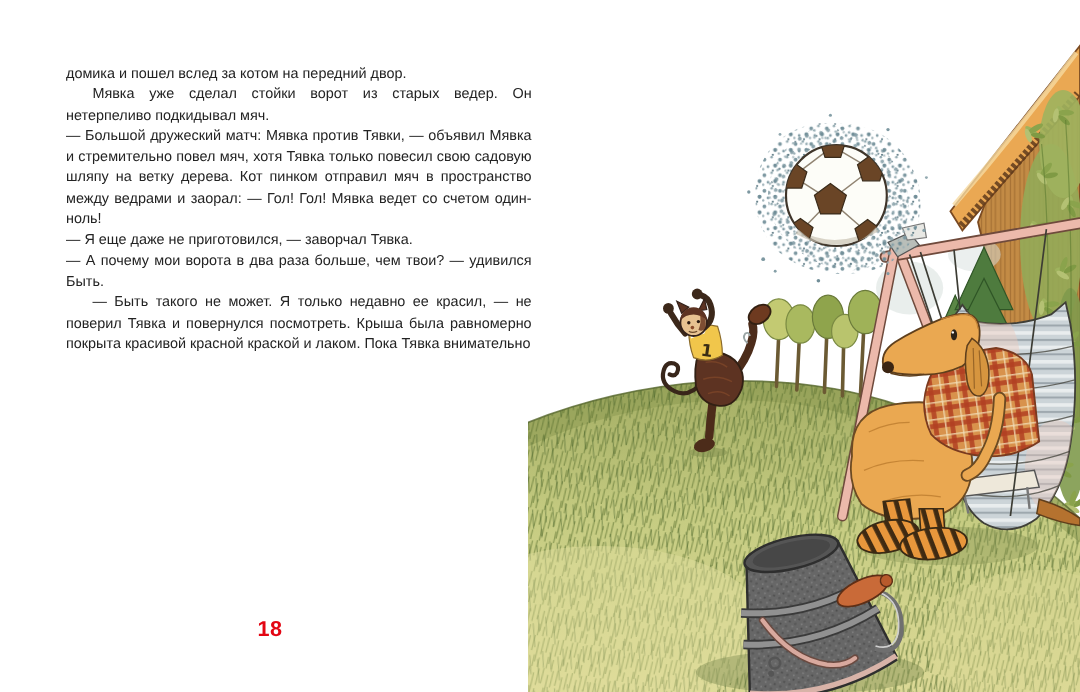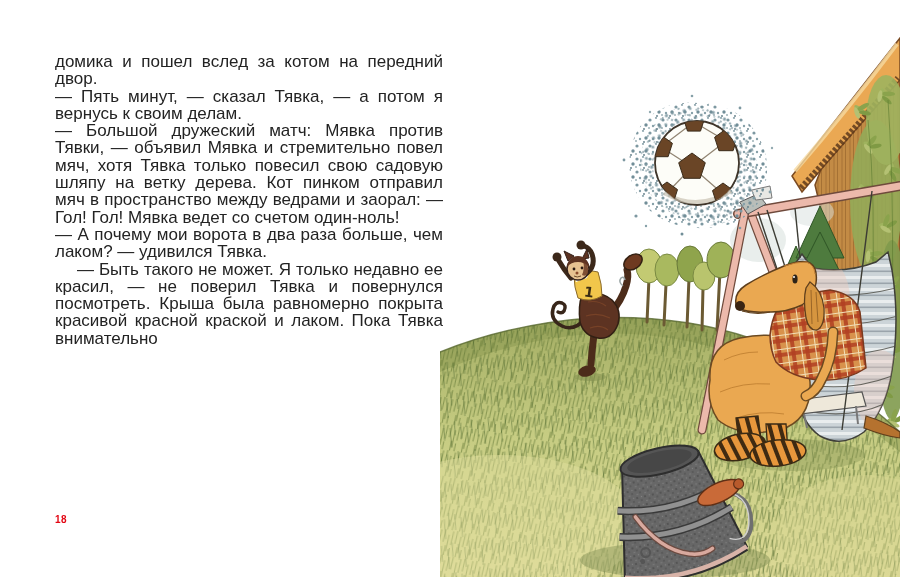--- a/index.html
+++ b/index.html
@@ -2,41 +2,42 @@
 <html><head>
 <meta charset="utf-8">
 <style>
   html,body { margin:0; padding:0; }
   body {
     width:900px; height:577px; background:#ffffff; position:relative;
     overflow:hidden; font-family:"Liberation Sans", sans-serif;
   }
   .text-page {
     position:absolute; left:55px; top:53px; width:388px;
-    color:#232323; font-size:17px; line-height:17.3px;
+    color:#232323; font-size:12px; line-height:17.3px;
     text-align:justify;
   }
   .para { margin:0; }
   .para.indent { text-indent:22px; }
   .page-number {
     position:absolute; left:55px; top:514px; width:340px;
-    text-align:left; font-weight:bold; font-size:10px;
+    text-align:center; font-weight:bold; font-size:18px;
     letter-spacing:0.5px;
   }
   .illustration { position:absolute; left:440px; top:0; width:460px; height:577px; }
 </style>
 </head>
 <body>
 
 <div class="text-page">
   <div>
       <p class="para">домика и пошел вслед за котом на передний двор.</p>
-      <p class="para">— Пять минут, — сказал Тявка, — а потом я вернусь к своим делам.</p>
+      <p class="para indent">Мявка уже сделал стойки ворот из старых ведер. Он нетерпеливо подкидывал мяч.</p>
       <p class="para">— Большой дружеский матч: Мявка против Тявки, — объявил Мявка и стремительно повел мяч, хотя Тявка только повесил свою садовую шляпу на ветку дерева. Кот пинком отправил мяч в пространство между ведрами и заорал: — Гол! Гол! Мявка ведет со счетом один-ноль!</p>
-      <p class="para">— А почему мои ворота в два раза больше, чем лаком? — удивился Тявка.</p>
+      <p class="para">— Я еще даже не приготовился, — заворчал Тявка.</p>
+      <p class="para">— А почему мои ворота в два раза больше, чем твои? — удивился Быть.</p>
       <p class="para indent">— Быть такого не может. Я только недавно ее красил, — не поверил Тявка и повернулся посмотреть. Крыша была равномерно покрыта красивой красной краской и лаком. Пока Тявка внимательно</p>
     </div>
 </div>
 
 <div class="page-number">
   <span style="color:#e30613">18</span>
 </div>
 
 <svg class="illustration" viewBox="0 0 460 577" xmlns="http://www.w3.org/2000/svg">
   <defs>

